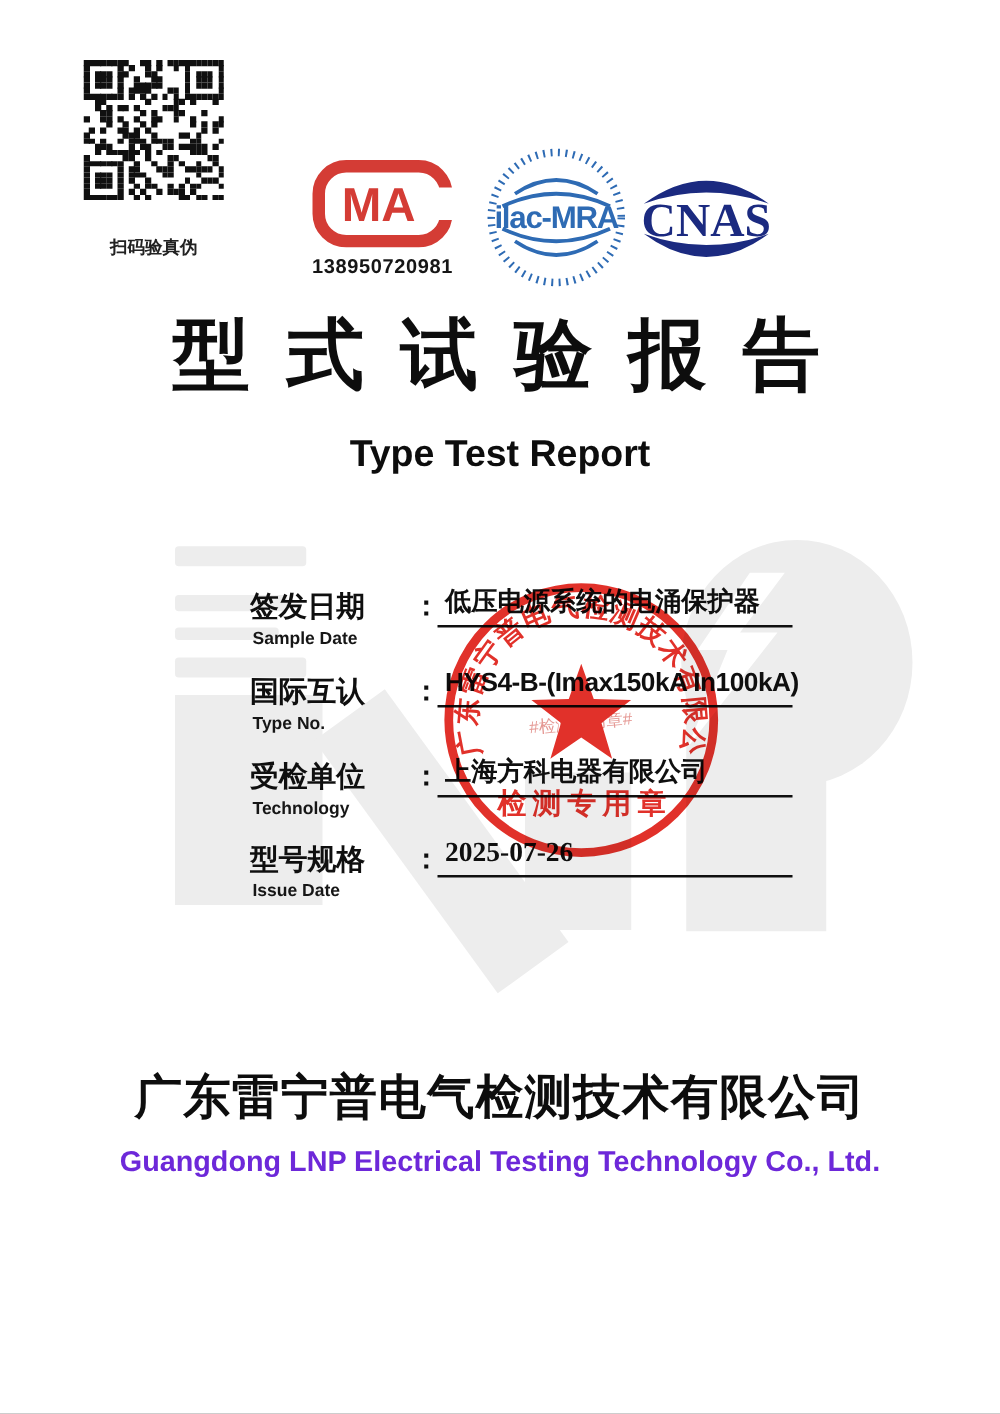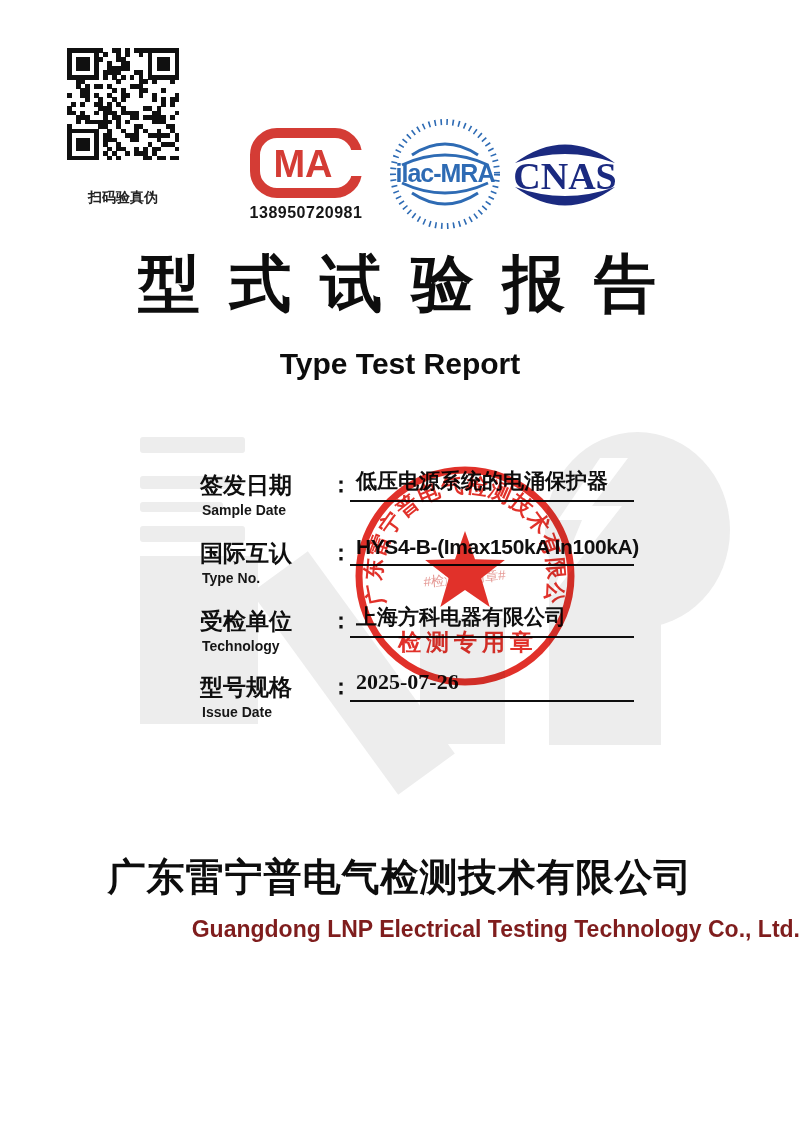--- a/index.html
+++ b/index.html
@@ -44,22 +44,22 @@
   .field-value{width:278px;border-bottom:2px solid #0f0f0f;padding:0 0 5px 6px;
     font-size:21px;font-weight:800;color:#0f0f0f;white-space:nowrap;}
   .field-value.serif{font-family:"Liberation Serif","DejaVu Serif",serif;font-size:22px;}
 
   
   .stamp{left:345px;top:456px;mix-blend-mode:multiply;opacity:.94;}
 
   
   .footer-zh{left:0;top:852px;width:800px;text-align:center;
     font-size:38px;font-weight:900;letter-spacing:1px;color:#0d0d0d;}
-  .footer-en{left:0;top:916px;width:800px;text-align:right;
-    font-size:23px;font-weight:800;color:#7f1d1d;}
+  .footer-en{left:0;top:916px;width:800px;text-align:center;
+    font-size:23px;font-weight:800;color:#6d28d9;}
 </style>
 </head>
 <body>
 
 <div class="page">
 
   <div>
     <div class="abs wm" style="left:140px;top:437px;width:105px;height:16px;border-radius:3px;"></div>
     <div class="abs wm" style="left:140px;top:476px;width:90px;height:13px;border-radius:3px;"></div>
     <div class="abs wm" style="left:140px;top:502px;width:83px;height:10px;border-radius:3px;"></div>

